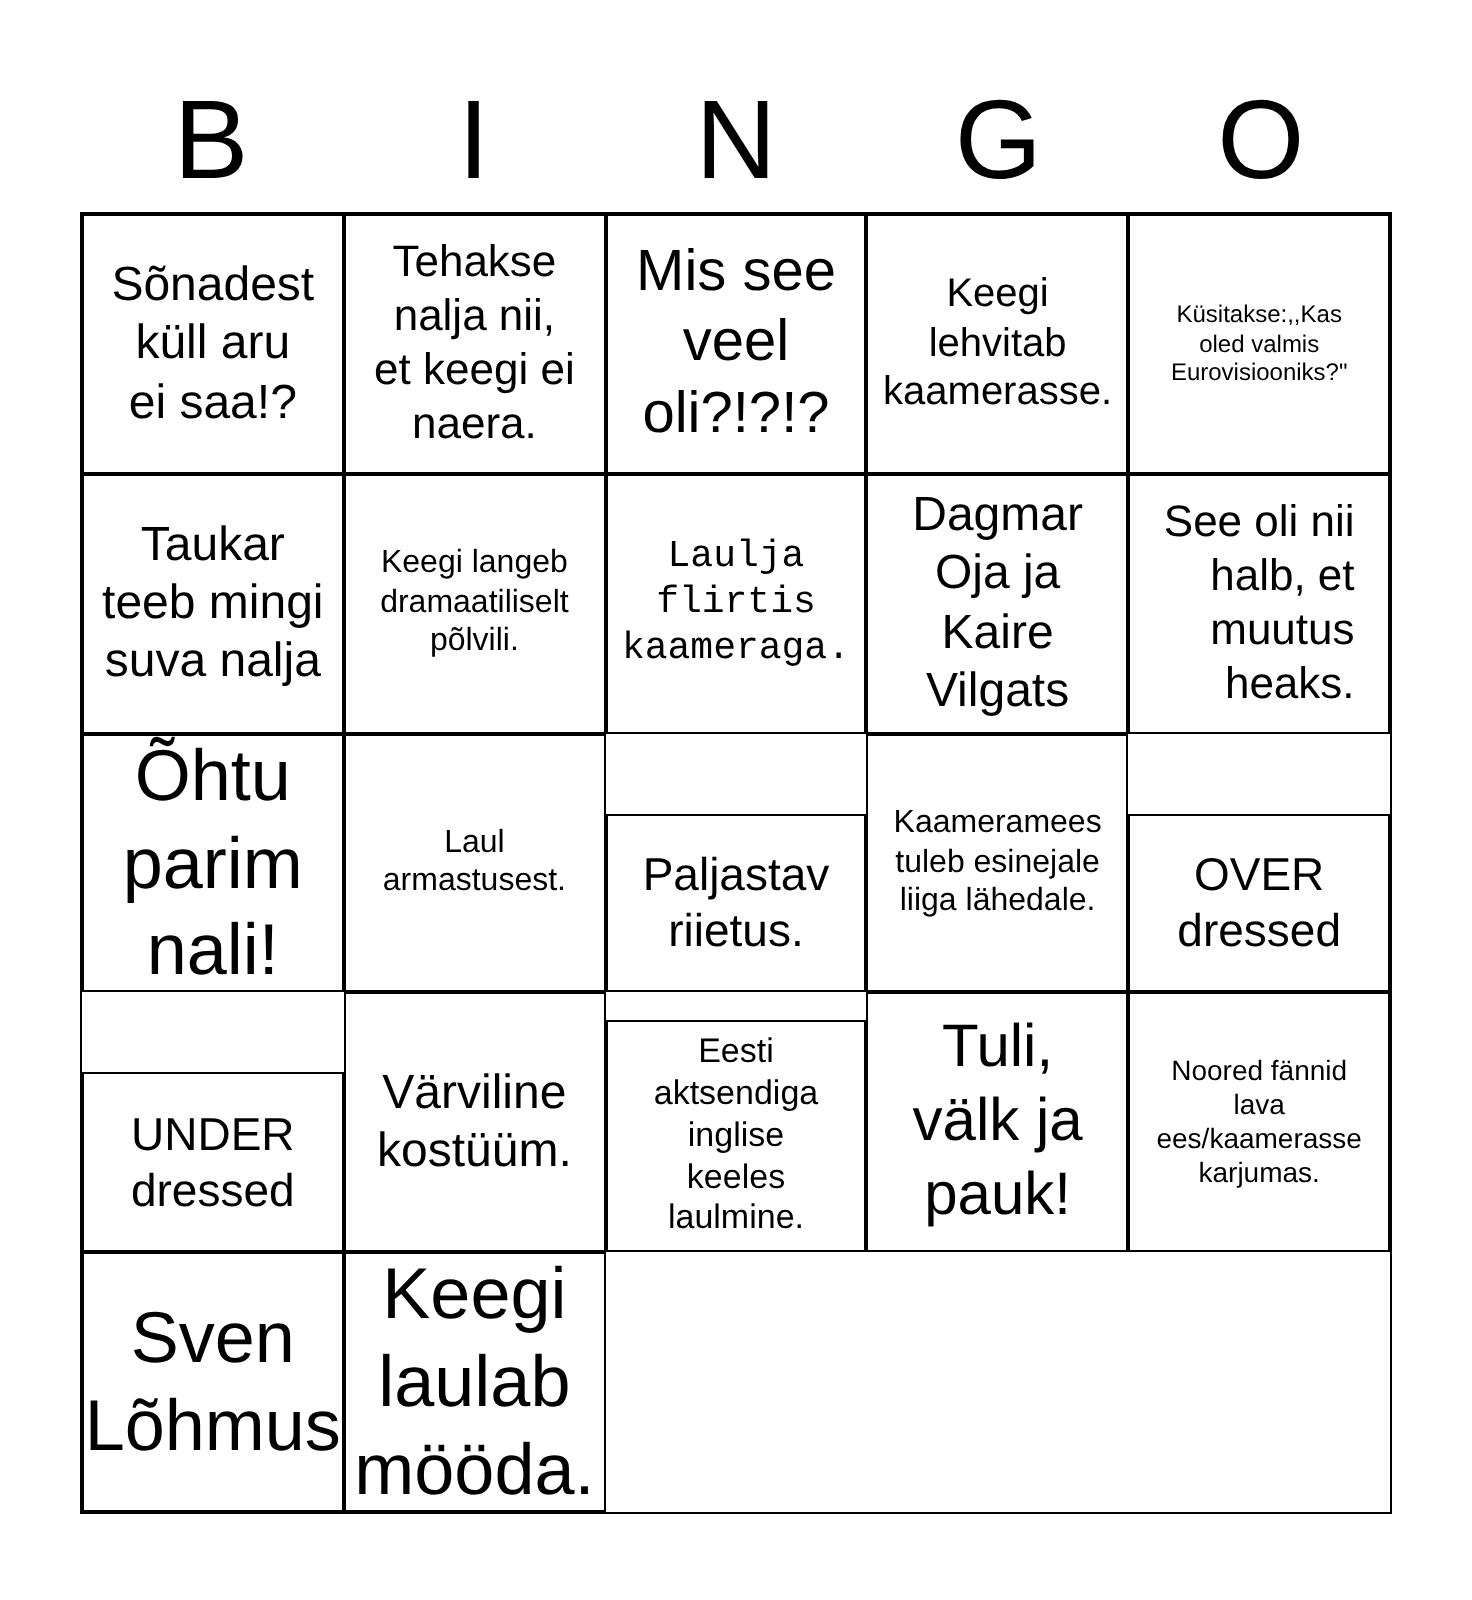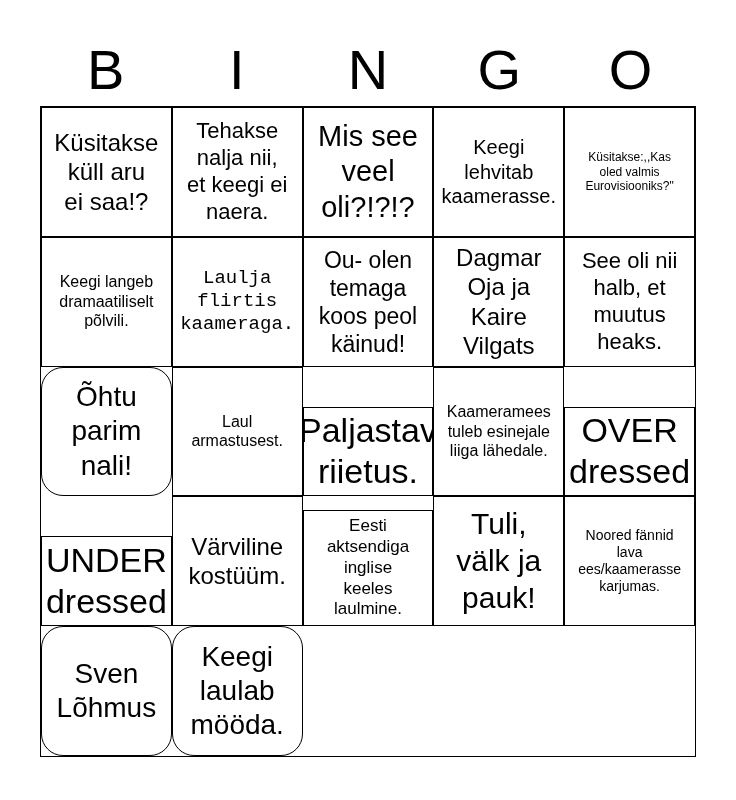--- a/index.html
+++ b/index.html
@@ -57,69 +57,68 @@
     overflow: hidden;
   }
   .fs14 { font-size: 14px; }
   .fs15 { font-size: 12px; }
   .fs16 { font-size: 16px; }
   .fs17 { font-size: 17px; margin-top: 14px; }
   .fs18 { font-size: 16px; }
   .fs19 { font-size: 19px; font-family: Liberation Mono, monospace; }
   .fs20 { font-size: 20px; }
   .fs21 { font-size: 22px; }
-  .fs22 { font-size: 22px; }
+  .fs22 { font-size: 22px; text-align: right; }
   .fs23 { font-size: 23px; }
   .fs24 { font-size: 24px; }
-  .fs26 { font-size: 34px; margin-top: 40px; }
-  .fs28 { font-size: 28px; border-radius: 22px; }
+  .fs26 { font-size: 23px; margin-top: 40px; }
+  .fs28 { font-size: 36px; }
   .fs29 { font-size: 29px; }
   .fs30 { font-size: 30px; }
 </style>
 </head>
 <body>
 
 <div class="card">
 
   <div class="title">
     <span class="title-letter">B</span>
     <span class="title-letter">I</span>
     <span class="title-letter">N</span>
     <span class="title-letter">G</span>
     <span class="title-letter">O</span>
   </div>
 
   <div class="grid">
 
-    <div class="cell fs24">Küsitakse
+    <div class="cell fs24">Sõnadest
 küll aru
 ei saa!?</div>
     <div class="cell fs21">Tehakse
 nalja nii,
 et keegi ei
 naera.</div>
     <div class="cell fs29">Mis see
 veel
 oli?!?!?</div>
     <div class="cell fs20">Keegi
 lehvitab
 kaamerasse.</div>
     <div class="cell fs15">Küsitakse:,,Kas
 oled valmis
 Eurovisiooniks?"</div>
 
+    <div class="cell fs24">Taukar
+teeb mingi
+suva nalja</div>
     <div class="cell fs18">Keegi langeb
 dramaatiliselt
 põlvili.</div>
     <div class="cell fs19">Laulja flirtis
 kaameraga.</div>
-    <div class="cell fs23">Ou- olen
-temaga
-koos peol
-käinud!</div>
     <div class="cell fs24">Dagmar
 Oja ja
 Kaire
 Vilgats</div>
 
     <div class="cell fs22">See oli nii
 halb, et
 muutus
 heaks.</div>
     <div class="cell fs28">Õhtu

